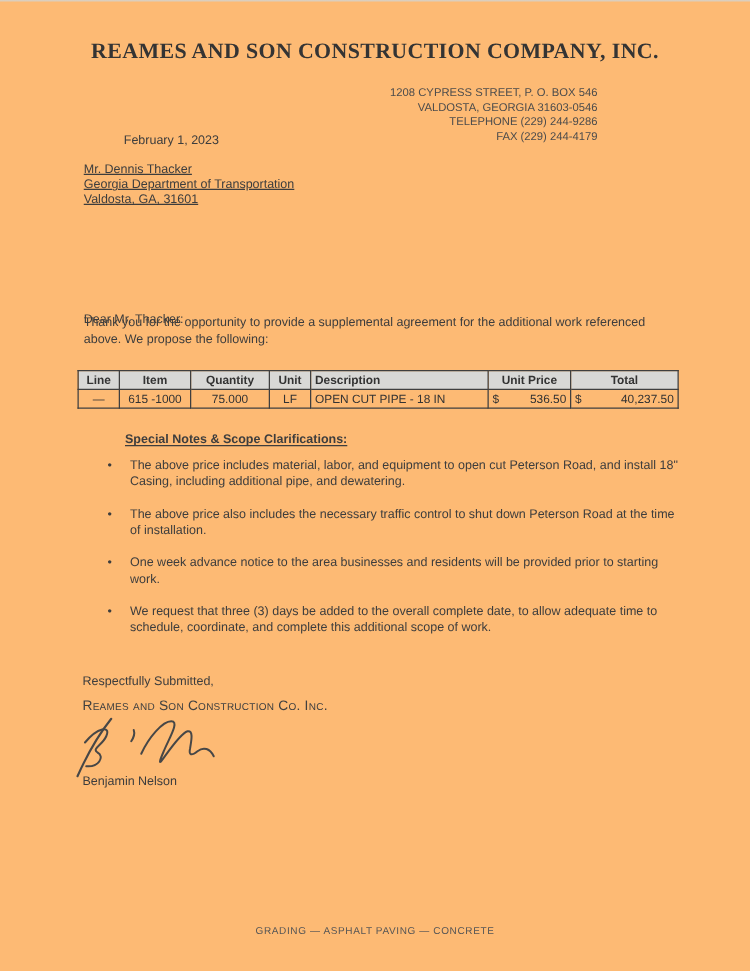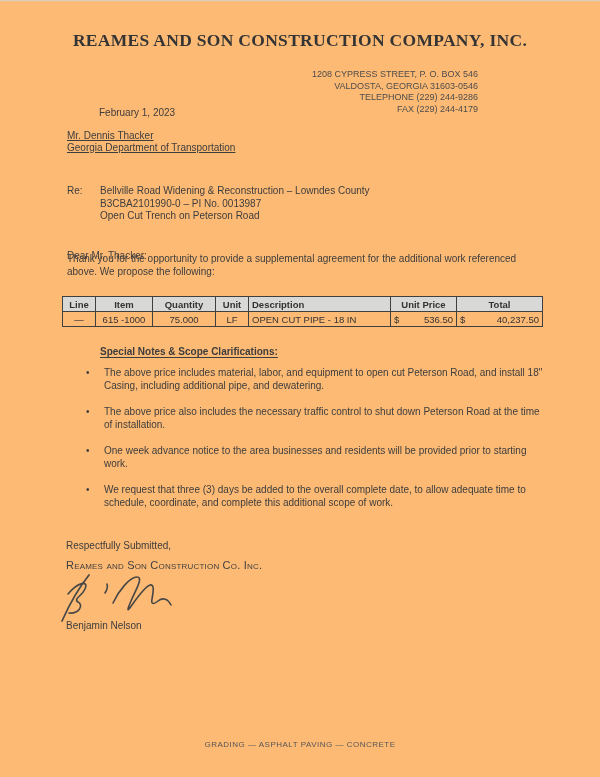--- a/index.html
+++ b/index.html
@@ -68,30 +68,23 @@
     <div>VALDOSTA, GEORGIA 31603-0546</div>
     <div>TELEPHONE (229) 244-9286</div>
     <div>FAX (229) 244-4179</div>
   </div>
 
   <div class="letter-date">February 1, 2023</div>
 
   <div class="recipient">
     <div>Mr. Dennis Thacker</div>
     <div>Georgia Department of Transportation</div>
+    <div>Valdosta, GA, 31601</div>
   </div>
 
-  <div class="re-block">
-    <div class="re-label">Re:</div>
-    <div>
-      <div>Bellville Road Widening &amp; Reconstruction – Lowndes County</div>
-      <div>B3CBA2101990-0 – PI No. 0013987</div>
-      <div>Open Cut Trench on Peterson Road</div>
-    </div>
-  </div>
 
   <div class="salutation">Dear Mr. Thacker:</div>
 
   <div class="intro">Thank you for the opportunity to provide a supplemental agreement for the additional work referenced above.  We propose the following:</div>
 
   <table class="pricing-table">
     <colgroup>
       <col class="col-line">
         <col class="col-item">
         <col class="col-qty">

